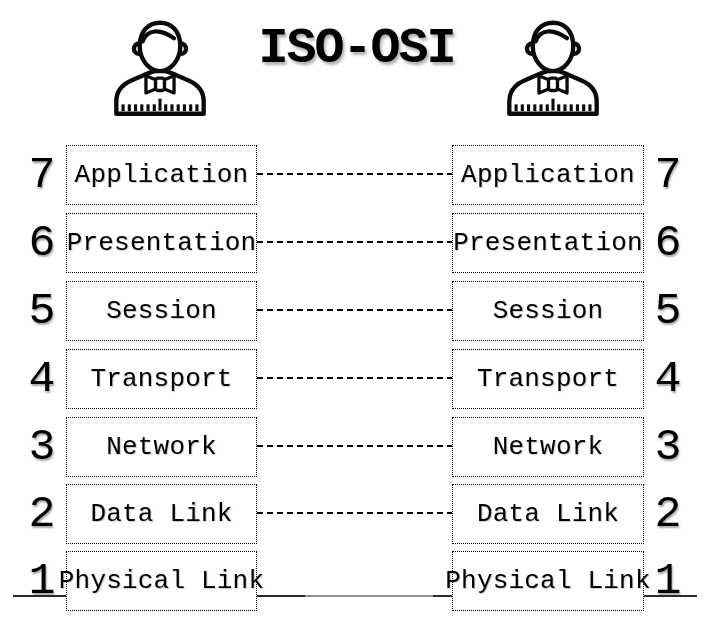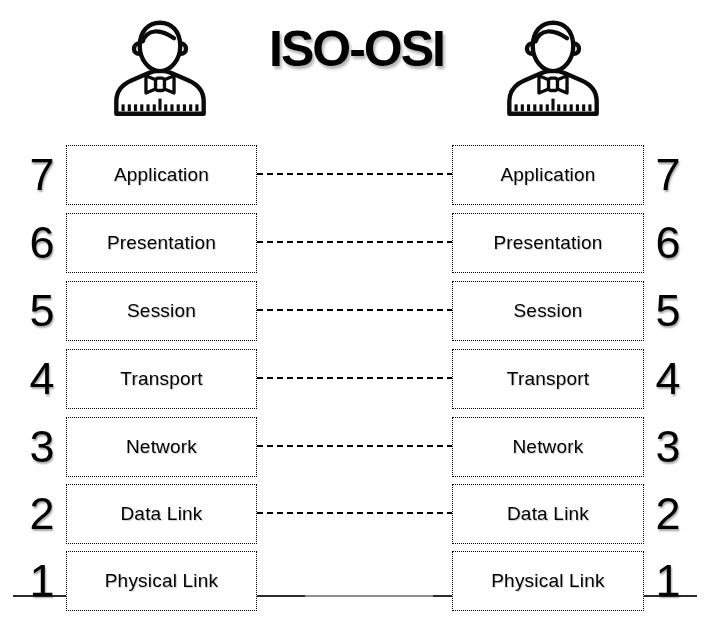--- a/index.html
+++ b/index.html
@@ -5,21 +5,21 @@
   :root{
     --ink:#000000;
     --box-bg:#ffffff;
     --baseline-gray:#8f8f8f;
   }
   html,body{margin:0;padding:0;background:#fff;}
   .stage{
     position:relative;
     width:713px;height:633px;
     background:var(--box-bg);
-    font-family:Liberation Sans, sans-serif;
+    font-family:Liberation Mono, monospace;
     overflow:hidden;
     color:var(--ink);
   }
   .title{
     position:absolute;left:0;top:20px;width:713px;
     text-align:center;
     font-size:50px;font-weight:700;letter-spacing:-2px;
     color:var(--ink);
     text-shadow:2px 3px 3px rgba(0,0,0,0.30);
   }
@@ -43,21 +43,21 @@
   .layer-box{
     position:absolute;top:0;height:60px;box-sizing:border-box;
     background:var(--box-bg);
     border:1px dotted var(--ink);
     display:flex;align-items:center;justify-content:center;
     z-index:2;
   }
   .layer-box-left{left:66px;width:191px;}
   .layer-box-right{left:452px;width:192px;}
   .layer-label{
-    font-size:19px;color:var(--ink);letter-spacing:0.2px;
+    font-size:26px;color:var(--ink);letter-spacing:0.2px;
     text-shadow:1px 1px 1px rgba(0,0,0,0.2);
     white-space:nowrap;
   }
   .connector{
     position:absolute;left:257px;width:195px;top:28px;height:2px;
     background:repeating-linear-gradient(90deg,var(--ink) 0px,var(--ink) 6px,transparent 6px,transparent 10px);
     z-index:1;
   }
   .baseline{
     position:absolute;left:13px;top:595px;width:684px;height:2px;

